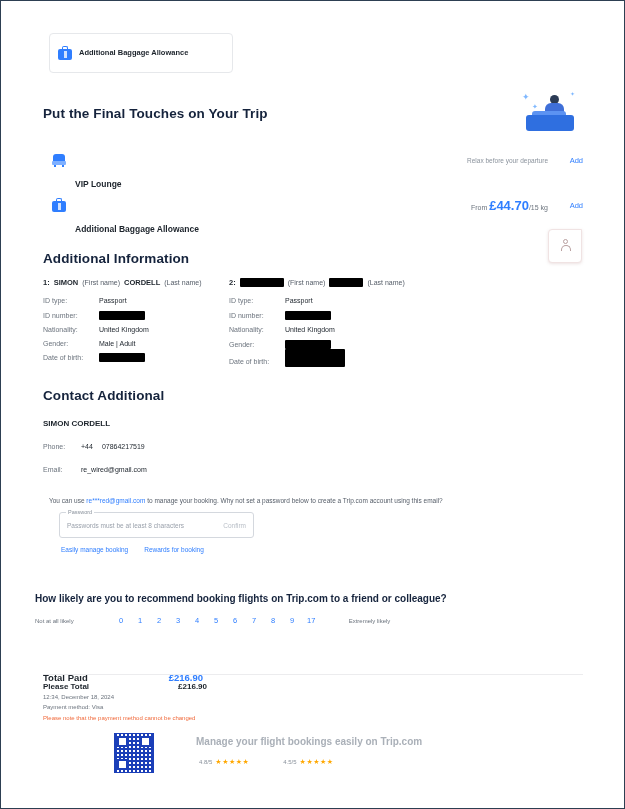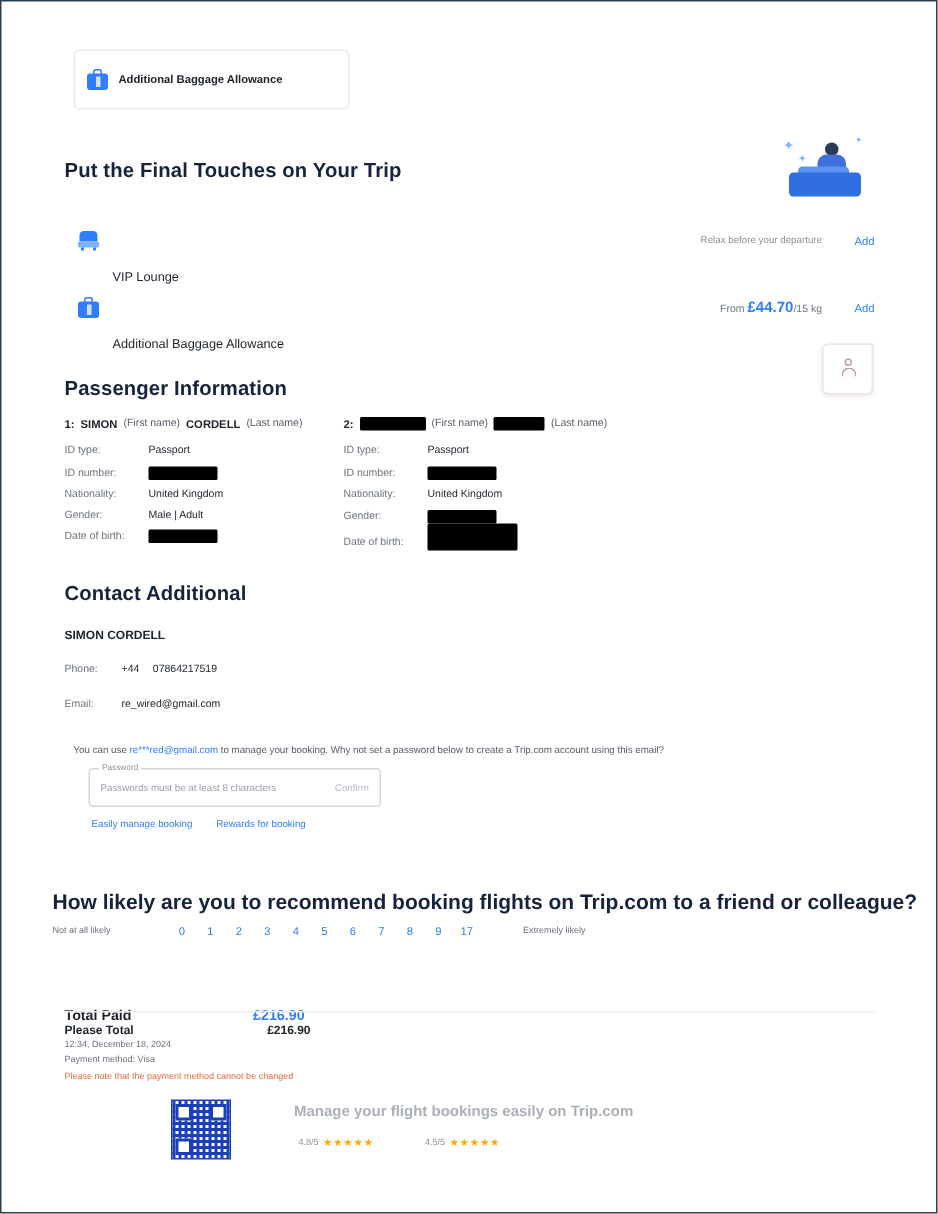--- a/index.html
+++ b/index.html
@@ -140,41 +140,41 @@
     width: 540px;
     height: 22px;
     display: flex;
     align-items: center;
   }
   #svc-vip { top: 148px; }
   #svc-bag { top: 193px; }
   .svc-row .ico-wrap { width: 14px; margin-left: 9px; display: flex; }
   .svc-row .svc-label {
     font-size: 8.5px;
-    font-weight: normal;
+    font-weight: bold;
     color: #1c232b;
     margin-left: 9px;
     margin-top: 48px;
   }
   .svc-row .svc-right {
     margin-left: auto;
     display: flex;
     align-items: center;
     gap: 17px;
     padding-left: 28px;
   }
   .svc-row .svc-note {
     font-size: 6.5px;
     color: #8a929c;
   }
   .svc-row .svc-price {
     font-size: 7px;
     color: #6b737d;
   }
-  .svc-row .svc-price b { color: #2f7eff; font-size: 10px; }
+  .svc-row .svc-price b { color: #2f7eff; font-size: 13px; }
   .svc-row .add-link {
     font-size: 7.5px;
     color: #2f7eff;
     width: 18px;
     text-align: right;
   }
 
   
   .side-tab {
     position: absolute;
@@ -305,21 +305,21 @@
     display: flex;
     gap: 16px;
     font-size: 6.5px;
   }
   .links-row a { color: #2f7eff; text-decoration: none; }
 
   
   .nps-q {
     position: absolute;
     left: 34px; top: 592px;
-    font-size: 14px;
+    font-size: 10px;
     font-weight: bold;
     color: #15233c;
   }
   .nps-row {
     position: absolute;
     left: 34px; top: 615px;
     width: 556px;
     display: flex;
     align-items: center;
   }
@@ -478,21 +478,21 @@
       </span>
     </div>
 
     <div class="side-tab">
       <span class="person-ico">
           <span class="h"></span>
           <span class="b"></span>
         </span>
     </div>
 
-    <h1 class="section-title" id="title-passenger">Passenger Information</h1>
+    <h1 class="section-title" id="title-passenger">Additional Information</h1>
 
     <div class="pax" id="pax-1">
       <div class="name-line">
         <span class="idx">1:</span>
         <span class="nm">SIMON</span>
         <span class="sub">(First name)</span>
         <span class="nm">CORDELL</span>
         <span class="sub">(Last name)</span>
       </div>
       <div class="field">

